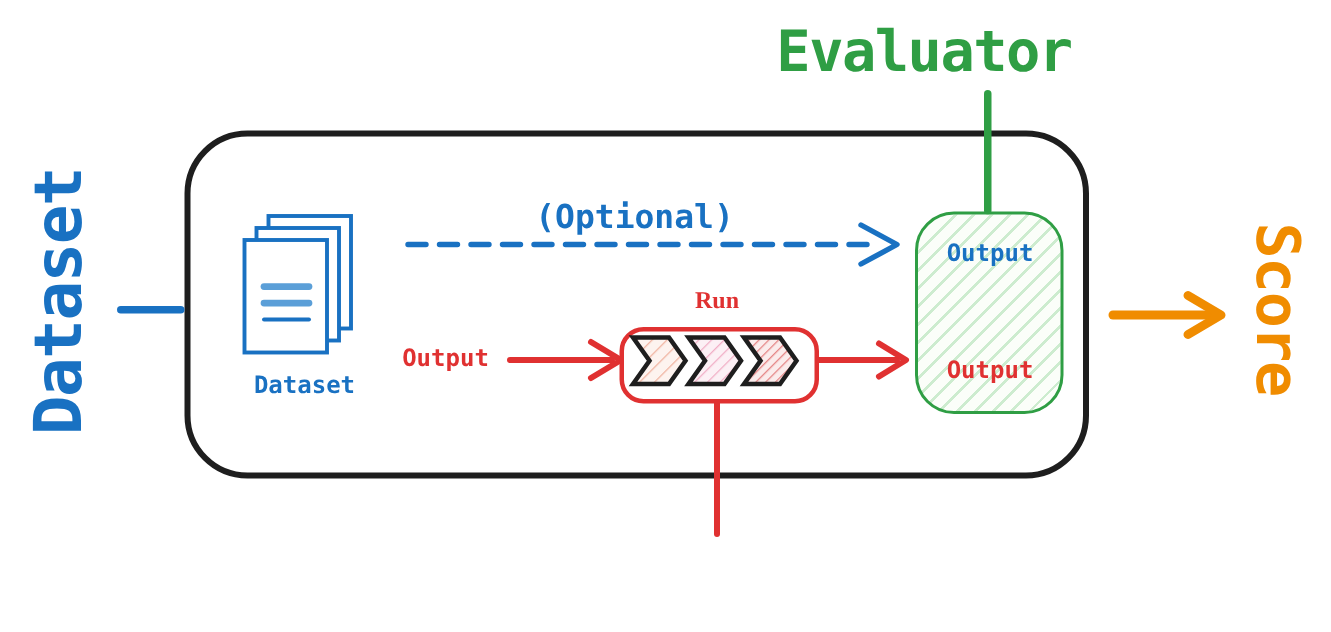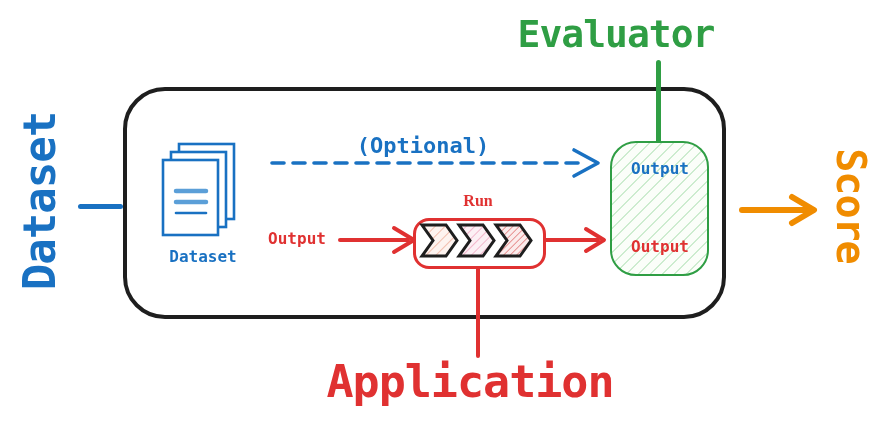--- a/index.html
+++ b/index.html
@@ -118,21 +118,20 @@
       <path d="M78,2 h24 l11,15.5 l-11,15.5 h-24 l11,-15.5 z" fill="url(#h3)"></path>
     </g>
   </svg>
 
   <svg class="abs" style="left:544px; top:226px;" width="62" height="28" viewBox="0 0 62 28">
     <line x1="2" y1="14" x2="54" y2="14" stroke="#e03131" stroke-width="4" stroke-linecap="round"></line>
     <polyline points="42,3 60,14 42,25" fill="none" stroke="#e03131" stroke-width="4" stroke-linecap="round" stroke-linejoin="round"></polyline>
   </svg>
 
   <div class="abs vline conn-red"></div>
-  <div class="label huge red" style="left:470px; top:381px;">Application</div>
 
   <svg class="abs" style="left:738px; top:194px;" width="82" height="32" viewBox="0 0 82 32">
     <line x1="4" y1="16" x2="70" y2="16" stroke="#f08c00" stroke-width="6" stroke-linecap="round"></line>
     <polyline points="54,3 76,16 54,29" fill="none" stroke="#f08c00" stroke-width="6" stroke-linecap="round" stroke-linejoin="round"></polyline>
   </svg>
   <div class="label rot-cw score-size orange" style="left:851px; top:206px;">Score</div>
 
 </div>
 
 </body></html>

